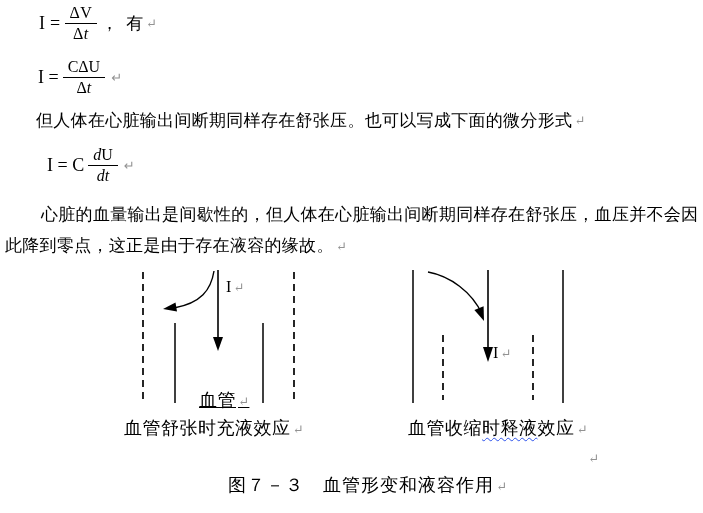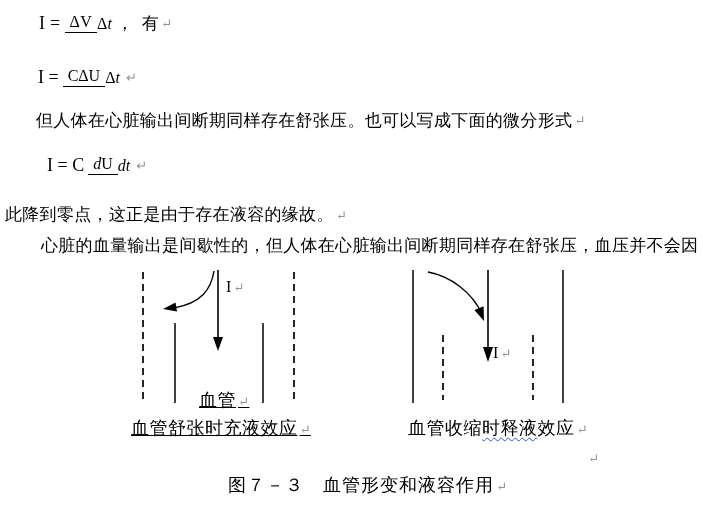--- a/index.html
+++ b/index.html
@@ -7,21 +7,21 @@
     position:relative;
     width:703px;height:513px;
     background:#ffffff;
     font-family:"Liberation Serif","DejaVu Serif",serif;
     color:#000;
     overflow:hidden;
   }
   .cjk{font-size:17px;letter-spacing:0.3px;}
   .row{position:absolute;display:flex;align-items:center;white-space:nowrap;}
   .math{font-family:"Liberation Serif",serif;font-size:18px;}
-  .frac{display:inline-flex;flex-direction:row;align-items:center;
+  .frac{display:inline-flex;flex-direction:column;align-items:center;
         font-size:16px;line-height:1.12;margin:0 4px;vertical-align:middle;}
   .frac .num{padding:0 5px 1px;border-bottom:1.4px solid #000;}
   .frac .den{padding-top:1px;}
   .it{font-style:italic;}
   .pilcrow{color:#929292;font-size:13px;margin-left:2px;line-height:1;}
   .abs{position:absolute;white-space:nowrap;}
   .cap{font-size:18px;letter-spacing:0.5px;}
   .wavy{
     text-decoration:underline;
     text-decoration-style:wavy;
@@ -65,22 +65,22 @@
   <div class="row math" style="left:47px;top:141px;height:48px;">
     <span>I = C</span>
     <span class="frac">
       <span class="num"><span class="it">d</span><span>U</span></span>
       <span class="den it">dt</span>
     </span>
     <span class="pilcrow">↵</span>
   </div>
 
   <div class="abs cjk" style="left:5px;top:199px;line-height:31px;">
+    <div style="padding-left:36px;">心脏的血量输出是间歇性的，但人体在心脏输出间断期同样存在舒张压，血压并不会因</div>
     <div><span>此降到零点，这正是由于存在液容的缘故。</span><span class="pilcrow">↵</span></div>
-    <div style="padding-left:36px;">心脏的血量输出是间歇性的，但人体在心脏输出间断期同样存在舒张压，血压并不会因</div>
   </div>
 
   <svg style="left:130px;top:262px;" width="190" height="150" viewBox="0 0 190 150">
     <line class="line" x1="13" y1="10" x2="13" y2="142" stroke-width="1.7" stroke-dasharray="7,5"></line>
     <line class="line" x1="164" y1="10" x2="164" y2="142" stroke-width="1.7" stroke-dasharray="7,5"></line>
     <line class="line" x1="45" y1="61" x2="45" y2="141" stroke-width="1.5"></line>
     <line class="line" x1="133" y1="61" x2="133" y2="141" stroke-width="1.5"></line>
     <line class="line" x1="88" y1="8" x2="88" y2="77" stroke-width="1.6"></line>
     <polygon points="83,75 93,75 88,89" fill="#000"></polygon>
     <path d="M 84 9 C 81 28 71 41 44 46" fill="none" stroke="#000" stroke-width="1.4"></path>
@@ -99,21 +99,21 @@
   </svg>
 
   <div class="abs" style="left:226px;top:278px;font-size:16px;">
     <span>I</span><span class="pilcrow">↵</span>
   </div>
 
   <div class="abs cap" style="left:199px;top:388px;text-decoration:underline;">
     <span>血管</span><span class="pilcrow">↵</span>
   </div>
 
-  <div class="abs cap" style="left:131px;top:416px;text-decoration:underline;">
+  <div class="abs cap" style="left:124px;top:416px;">
     <span>血管舒张时充液效应</span><span class="pilcrow">↵</span>
   </div>
 
   <div class="abs" style="left:493px;top:344px;font-size:16px;">
     <span>I</span><span class="pilcrow">↵</span>
   </div>
 
   <div class="abs cap" style="left:408px;top:416px;">
     <span>血管收缩</span><span class="wavy">时释液</span><span>效应</span><span class="pilcrow">↵</span>
   </div>

